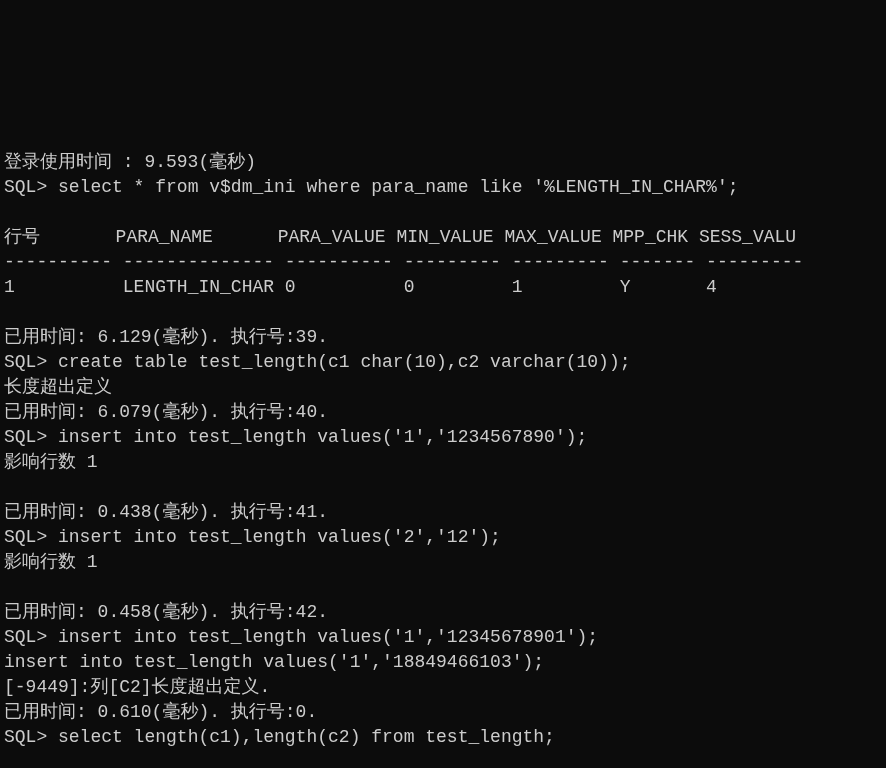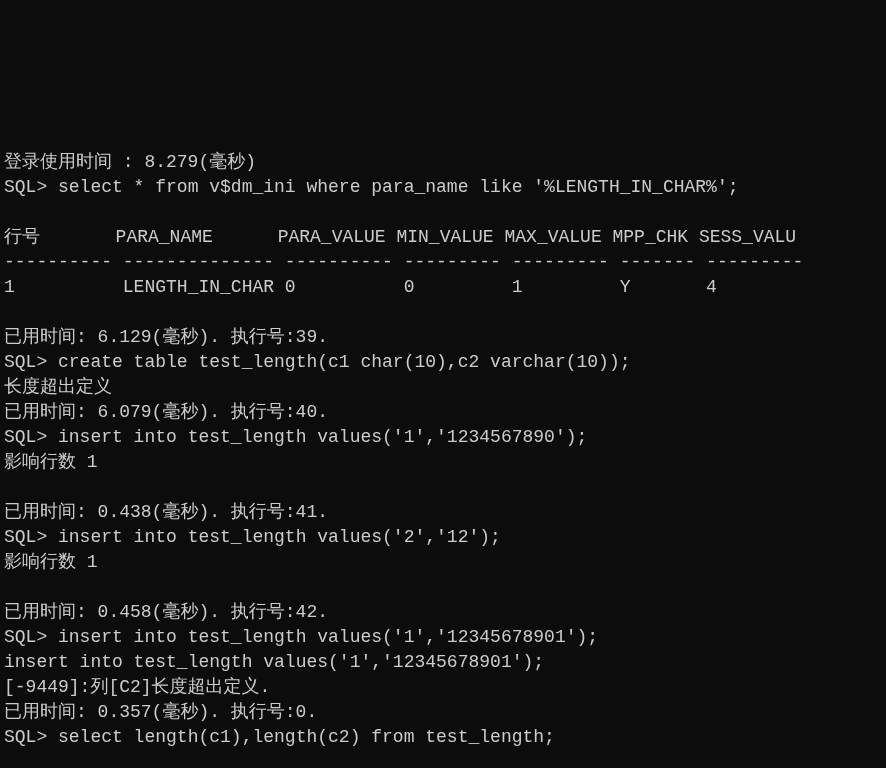--- a/index.html
+++ b/index.html
@@ -22,43 +22,43 @@
     height: 768px;
     box-sizing: border-box;
   }
 </style>
 </head>
 <body>
 
 
 
 <div class="terminal">
-<span>登录使用时间 : 8.279(毫秒)</span>
+<span>登录使用时间 : 9.593(毫秒)</span>
 <span>SQL&gt; select * from v$dm_ini where para_name like '%LENGTH_IN_CHAR%';</span>
 <span></span>
 <span>行号       PARA_NAME      PARA_VALUE MIN_VALUE MAX_VALUE MPP_CHK SESS_VALU</span>
 <span>---------- -------------- ---------- --------- --------- ------- ---------</span>
 <span>1          LENGTH_IN_CHAR 0          0         1         Y       4</span>
 <span></span>
 <span>已用时间: 6.129(毫秒). 执行号:39.</span>
 <span>SQL&gt; create table test_length(c1 char(10),c2 varchar(10));</span>
 <span>长度超出定义</span>
 <span>已用时间: 6.079(毫秒). 执行号:40.</span>
 <span>SQL&gt; insert into test_length values('1','1234567890');</span>
 <span>影响行数 1</span>
 <span></span>
 <span>已用时间: 0.438(毫秒). 执行号:41.</span>
 <span>SQL&gt; insert into test_length values('2','12');</span>
 <span>影响行数 1</span>
 <span></span>
 <span>已用时间: 0.458(毫秒). 执行号:42.</span>
 <span>SQL&gt; insert into test_length values('1','12345678901');</span>
-<span>insert into test_length values('1','12345678901');</span>
+<span>insert into test_length values('1','18849466103');</span>
 <span>[-9449]:列[C2]长度超出定义.</span>
-<span>已用时间: 0.357(毫秒). 执行号:0.</span>
+<span>已用时间: 0.610(毫秒). 执行号:0.</span>
 <span>SQL&gt; select length(c1),length(c2) from test_length;</span>
 <span></span>
 
 
 
 
 <span></span>
 
 
 

